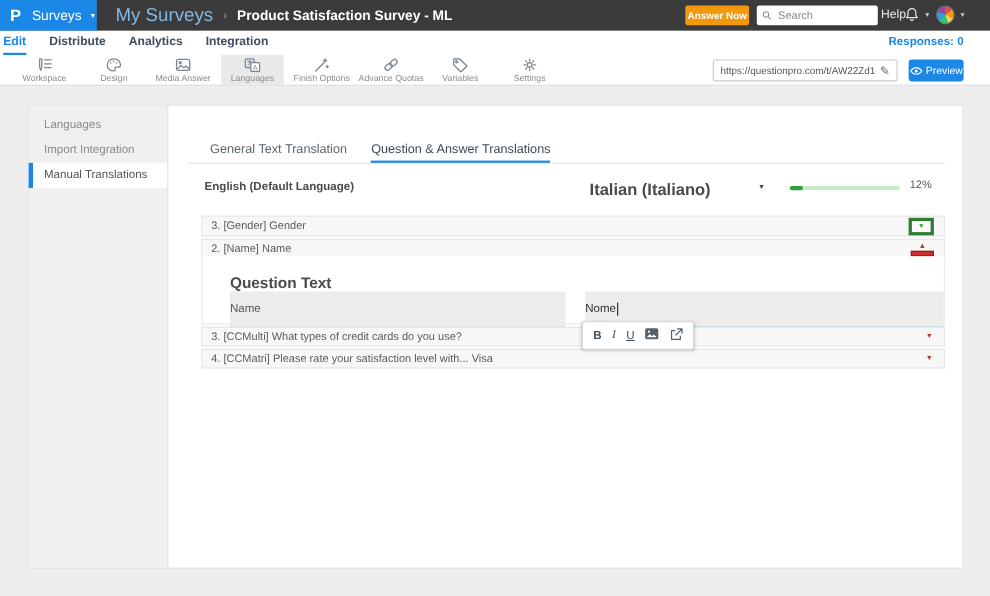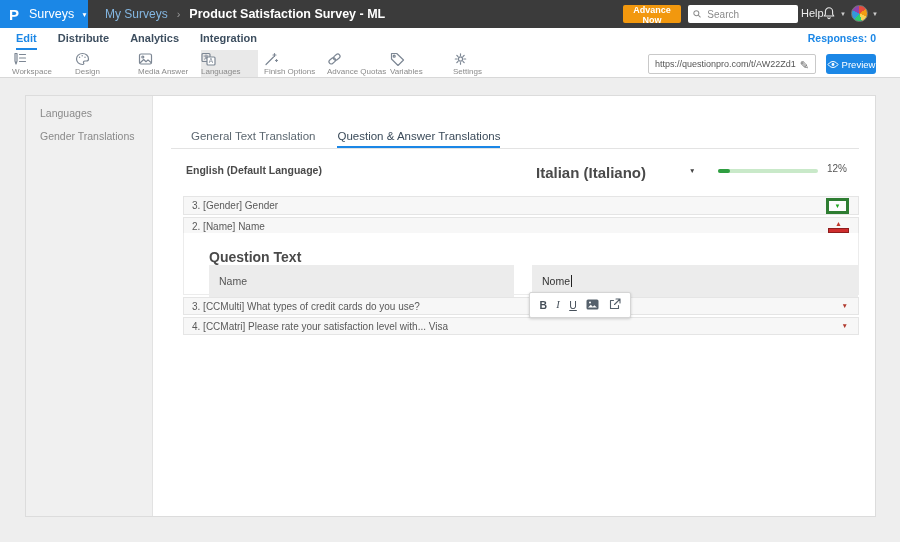--- a/index.html
+++ b/index.html
@@ -6,47 +6,47 @@
   .screen{position:relative;width:900px;height:542px;overflow:hidden;background:#eeeeee;
     font-family:"Liberation Sans",sans-serif;-webkit-font-smoothing:antialiased;}
   
   .topbar{position:absolute;top:0;left:0;width:900px;height:28px;background:#3b3b3b;}
   .logo-block{position:absolute;left:0;top:0;width:88px;height:28px;background:#1b87e6;color:#fff;
     display:flex;align-items:center;padding:0 9px;box-sizing:border-box;cursor:pointer;}
   .logo{font-weight:bold;font-size:15px;margin-right:10px;}
   .product{font-size:12.5px;}
   .wcaret{font-size:6.5px;margin-left:7px;color:#fff;}
   .breadcrumb{position:absolute;left:105px;top:0;height:28px;display:flex;align-items:center;gap:9px;}
-  .bc-parent{font-size:12px;color:#84b7e2;cursor:pointer;}
+  .bc-parent{font-size:17px;color:#84b7e2;cursor:pointer;}
   .bc-sep{font-size:11px;color:#9a9a9a;}
   .bc-current{font-size:12.5px;color:#ffffff;font-weight:bold;}
   .upgrade{position:absolute;left:623px;top:5px;width:58px;height:18px;background:#f2980e;color:#fff;
     font-size:9px;font-weight:bold;border:none;border-radius:2px;font-family:inherit;cursor:pointer;padding:0;}
   .searchbox{position:absolute;left:688px;top:5px;width:110px;height:18px;background:#fff;border-radius:2px;
     display:flex;align-items:center;gap:4px;padding:0 5px;box-sizing:border-box;}
   .searchbox input{border:none;outline:none;background:transparent;width:100%;font-size:10px;color:#444;font-family:inherit;}
   .searchbox input::placeholder{color:#8a8a8a;}
   .help{position:absolute;left:801px;top:7px;font-size:11px;color:#ececec;cursor:pointer;}
   .bell{position:absolute;left:822px;top:6px;cursor:pointer;}
   .tcaret{position:absolute;font-size:6px;color:#cccccc;}
   .avatar{position:absolute;left:851px;top:5px;width:17px;height:17px;border-radius:50%;cursor:pointer;
     background:conic-gradient(#e74c3c 0 15%,#f39c12 15% 32%,#f7d154 32% 45%,#2ecc71 45% 62%,#3498db 62% 82%,#8e44ad 82% 100%);
     border:1px solid #777;box-sizing:border-box;}
   
   .navbar{position:absolute;top:28px;left:0;width:900px;height:22px;background:#fff;}
-  .nav-items{display:flex;padding-left:16px;height:22px;}
+  .nav-items{display:flex;padding-left:3px;height:22px;}
   .nav-item{font-size:11px;font-weight:bold;color:#3d4e5f;line-height:20px;margin-right:21px;cursor:pointer;
     border-bottom:2px solid transparent;box-sizing:border-box;height:22px;}
   .nav-item.active{color:#1b87e6;border-bottom-color:#1b87e6;}
   .responses{position:absolute;right:24px;top:4px;font-size:10.5px;font-weight:bold;color:#1b87e6;}
   
   .icon-toolbar{position:absolute;top:50px;left:0;width:900px;height:28px;background:#fff;
     border-bottom:1px solid #d8d8d8;box-sizing:border-box;}
   .tool-items{display:flex;margin-left:12px;}
-  .tool-item{width:57px;margin-right:6px;height:27px;display:flex;flex-direction:column;
+  .tool-item{width:57px;margin-right:6px;height:27px;display:flex;flex-direction:column;align-items:center;
     justify-content:center;cursor:pointer;}
   .tool-item.active{background:#e9e9e9;}
   .tool-label{font-size:8px;color:#8b8b8b;margin-top:1px;white-space:nowrap;}
   .tool-ic{height:14px;display:flex;align-items:center;}
   .tool-ic svg{stroke:#7d8794;fill:none;stroke-width:1.2;stroke-linecap:round;stroke-linejoin:round;}
   .url-box{position:absolute;left:648px;top:4px;width:168px;height:20px;border:1px solid #c9c9c9;border-radius:2px;
     background:#fff;display:flex;align-items:center;padding:0 6px;box-sizing:border-box;gap:4px;}
   .url-text{font-size:9px;color:#555;flex:1;white-space:nowrap;overflow:hidden;}
   .pencil::before{content:"\270E";font-size:11px;color:#666;}
   .preview-btn{position:absolute;left:826px;top:4px;width:50px;height:20px;background:#1b87e6;border:none;
@@ -86,21 +86,21 @@
     box-sizing:border-box;background:#fdfdfd;display:flex;align-items:center;justify-content:center;}
   .green-caret{font-size:6px;color:#1fa51f;line-height:1;}
   .collapse-ctl{position:absolute;right:9px;top:2px;width:21px;display:flex;flex-direction:column;align-items:center;}
   .red-up{font-size:7px;color:#c0392b;line-height:1;}
   .red-bar{width:21px;height:5px;background:#cf2d2d;border:1px solid #8e1d1d;box-sizing:border-box;margin-top:1px;}
   .row-caret{position:absolute;right:10px;top:5px;font-size:6.5px;color:#b03a2e;line-height:1;}
   .expand-panel{position:relative;height:62px;background:#fff;border:1px solid #ececec;border-top:none;
     box-sizing:border-box;margin-top:-2px;margin-bottom:2px;}
   .q-label{position:absolute;left:25px;top:16px;font-size:14px;font-weight:bold;color:#4a4a4a;}
   .field{position:absolute;top:32px;height:34px;background:#ececec;box-sizing:border-box;display:flex;
-    align-items:center;padding-left:10px;font-size:10.5px;color:#555;}
+    align-items:center;font-size:10.5px;color:#555;}
   .field.src{left:25px;width:305px;border-bottom:2px solid #8c8c8c;}
   .field.tgt{left:348px;width:326px;border-bottom:2px solid #1b87e6;color:#333;cursor:text;}
   .cursorbar{display:inline-block;width:1px;height:12px;background:#222;margin-left:1px;}
   
   .fmt-toolbar{position:absolute;left:376px;top:196px;width:100px;height:24px;background:#fff;
     border:1px solid #d5d5d5;border-radius:2px;box-shadow:0 1px 3px rgba(0,0,0,0.18);
     display:flex;align-items:center;justify-content:space-evenly;z-index:5;}
   .fmt-btn{cursor:pointer;color:#454f59;font-size:10.5px;line-height:1;}
   .fmt-b{font-weight:bold;}
   .fmt-i{font-style:italic;font-family:"Liberation Serif",serif;}
@@ -115,21 +115,21 @@
     <div class="logo-block">
       <span class="logo">P</span>
       <span class="product">Surveys</span>
       <span class="wcaret">▼</span>
     </div>
     <nav class="breadcrumb">
       <span class="bc-parent">My Surveys</span>
       <span class="bc-sep">›</span>
       <span class="bc-current">Product Satisfaction Survey - ML</span>
     </nav>
-    <button class="upgrade">Advance Now</button>
+    <button class="upgrade">Answer Now</button>
     <div class="searchbox">
       <svg width="10" height="10" viewBox="0 0 10 10" fill="none" stroke="#8a8a8a" stroke-width="1.2">
           <circle cx="4" cy="4" r="3"></circle>
           <path d="M6.3 6.3L9 9"></path>
         </svg>
       <input placeholder="Search" style="">
     </div>
     <span class="help">Help</span>
     <span class="bell">
       <svg width="14" height="15" viewBox="0 0 14 15" fill="none" stroke="#e8e8e8" stroke-width="1.1" stroke-linecap="round" stroke-linejoin="round">
@@ -246,21 +246,22 @@
         </svg>
       <span>Preview</span>
     </button>
   </div>
 
   <div class="page">
     <div class="card">
 
       <aside class="side">
         <div class="side-item">Languages</div>
-        <div class="side-item">Gender Translations</div>
+        <div class="side-item">Import Integration</div>
+        <div class="side-item active">Manual Translations</div>
       </aside>
 
       <section class="content">
 
         <div class="tabs">
           <span class="tab">General Text Translation</span>
           <span class="tab active">Question &amp; Answer Translations</span>
         </div>
 
         <span class="src-lang">English (Default Language)</span>

